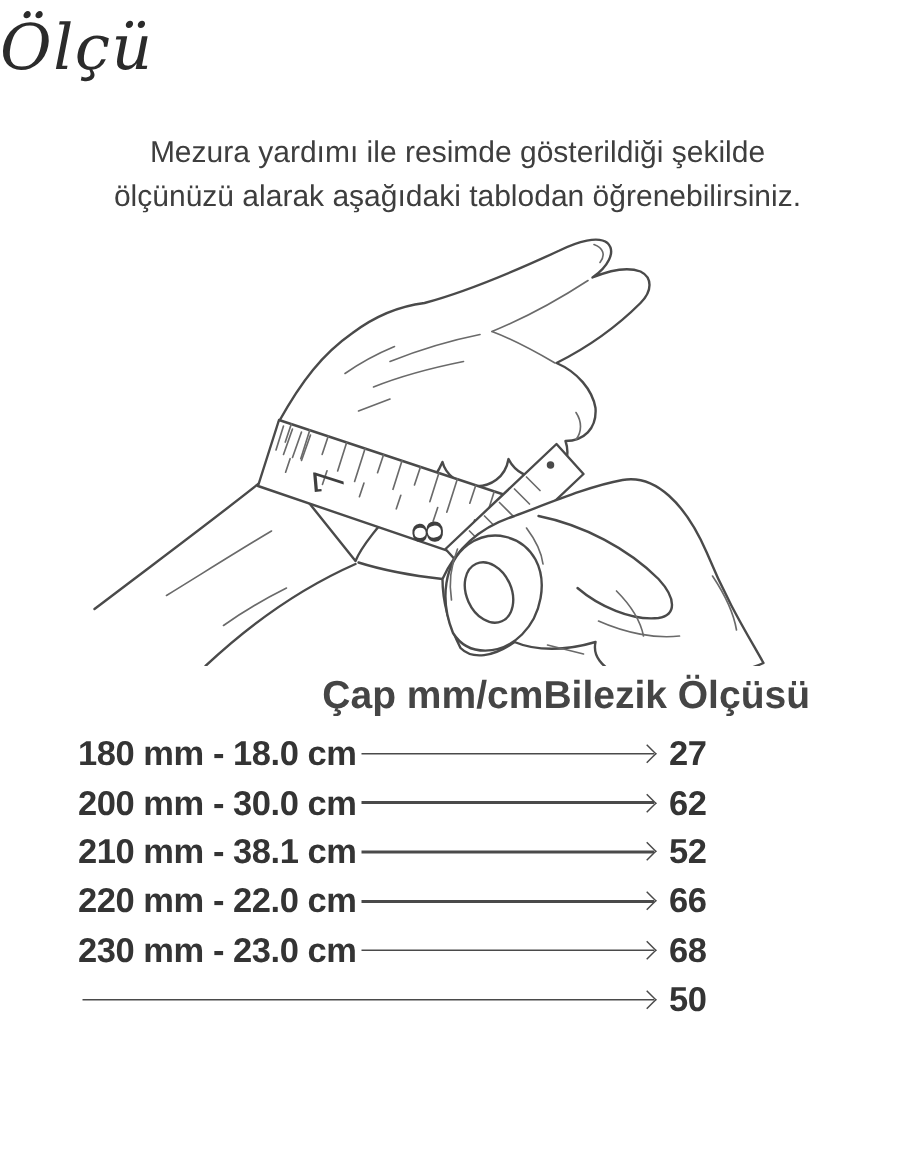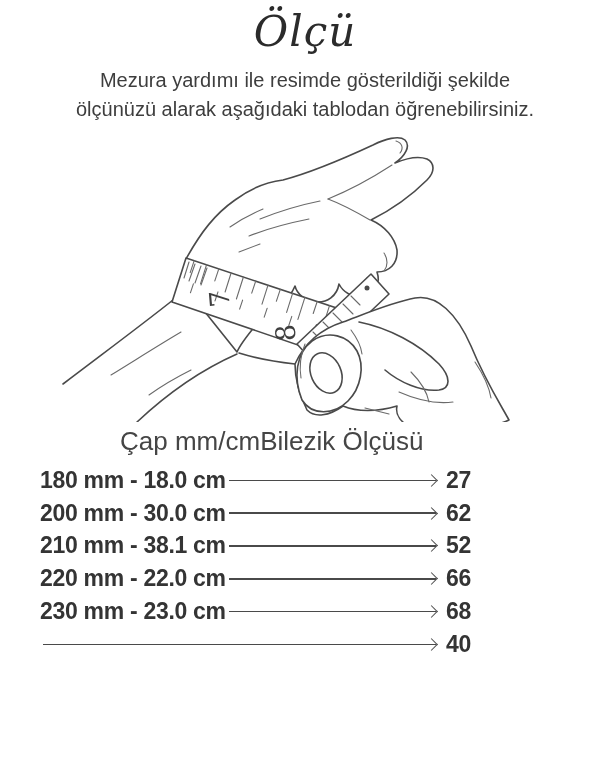--- a/index.html
+++ b/index.html
@@ -5,49 +5,49 @@
   :root{
     --bg:#ffffff; --ink:#343434; --ink_soft:#3e3e3e; --line:#4a4a4a;
   }
   *{margin:0;padding:0;box-sizing:border-box;}
   html,body{width:610px;height:778px;}
   body{background:var(--bg);font-family:"Liberation Sans",sans-serif;overflow:hidden;}
   .page{width:610px;height:778px;background:var(--bg);}
 
   .script-title{
     font-family:"DejaVu Serif",serif;font-style:italic;
-    font-size:42px;line-height:56px;text-align:center;color:#2b2b2b;
+    font-size:42px;line-height:56px;text-align:left;color:#2b2b2b;
     padding-top:4px;letter-spacing:1px;
   }
   .heading{
     font-family:"Liberation Sans",sans-serif;font-weight:700;
     font-size:42px;line-height:44px;letter-spacing:2px;
     text-align:center;color:#242424;margin-top:20px;
   }
   .desc{
     font-size:20px;line-height:29px;color:var(--ink_soft);
-    text-align:center;margin-top:6px;
+    text-align:center;margin-top:28px;
   }
   .desc span{display:block;}
 
   svg.illust{display:block;margin:8px 0 0 55px;}
   .ln{fill:none;stroke:var(--line);stroke-width:1.6px;stroke-linecap:round;stroke-linejoin:round;}
   .fw{fill:#fff;stroke:var(--line);stroke-width:1.6px;stroke-linecap:round;stroke-linejoin:round;}
   .thin{fill:none;stroke:#6a6a6a;stroke-width:1.1px;stroke-linecap:round;}
   .tape-num{font-family:"DejaVu Serif",serif;font-size:27px;fill:#3f3f3f;text-anchor:middle;}
 
   .thead{
-    display:flex;justify-content:flex-start;
+    display:flex;justify-content:flex-end;
     padding:0 70px 0 120px;margin-top:2px;
-    font-size:26px;line-height:34px;color:#454545;
+    font-size:26px;line-height:34px;color:#454545;font-weight:bold;
   }
   .trows{margin-top:6px;}
   .trow{
     display:flex;align-items:center;height:32.8px;
-    padding:0 112px 0 40px;
+    padding:0 112px 0 52px;
     font-size:23px;font-weight:600;letter-spacing:-0.3px;color:var(--ink);
   }
   .tlabel{white-space:nowrap;}
   .tarrow{
     flex:1;height:1.5px;background:var(--line);
     position:relative;margin:0 10px 0 3px;align-self:center;
   }
   .tarrow::after{
     content:"";position:absolute;right:0;top:-3.8px;
     width:8px;height:8px;
@@ -181,17 +181,17 @@
       <span class="tarrow"></span>
       <span class="tvalue">66</span>
     </div>
     <div class="trow">
       <span class="tlabel">230 mm - 23.0 cm</span>
       <span class="tarrow"></span>
       <span class="tvalue">68</span>
     </div>
     <div class="trow">
       <span class="tarrow"></span>
-      <span class="tvalue">40</span>
+      <span class="tvalue">50</span>
     </div>
   </div>
 
 </div>
 
 </body></html>

